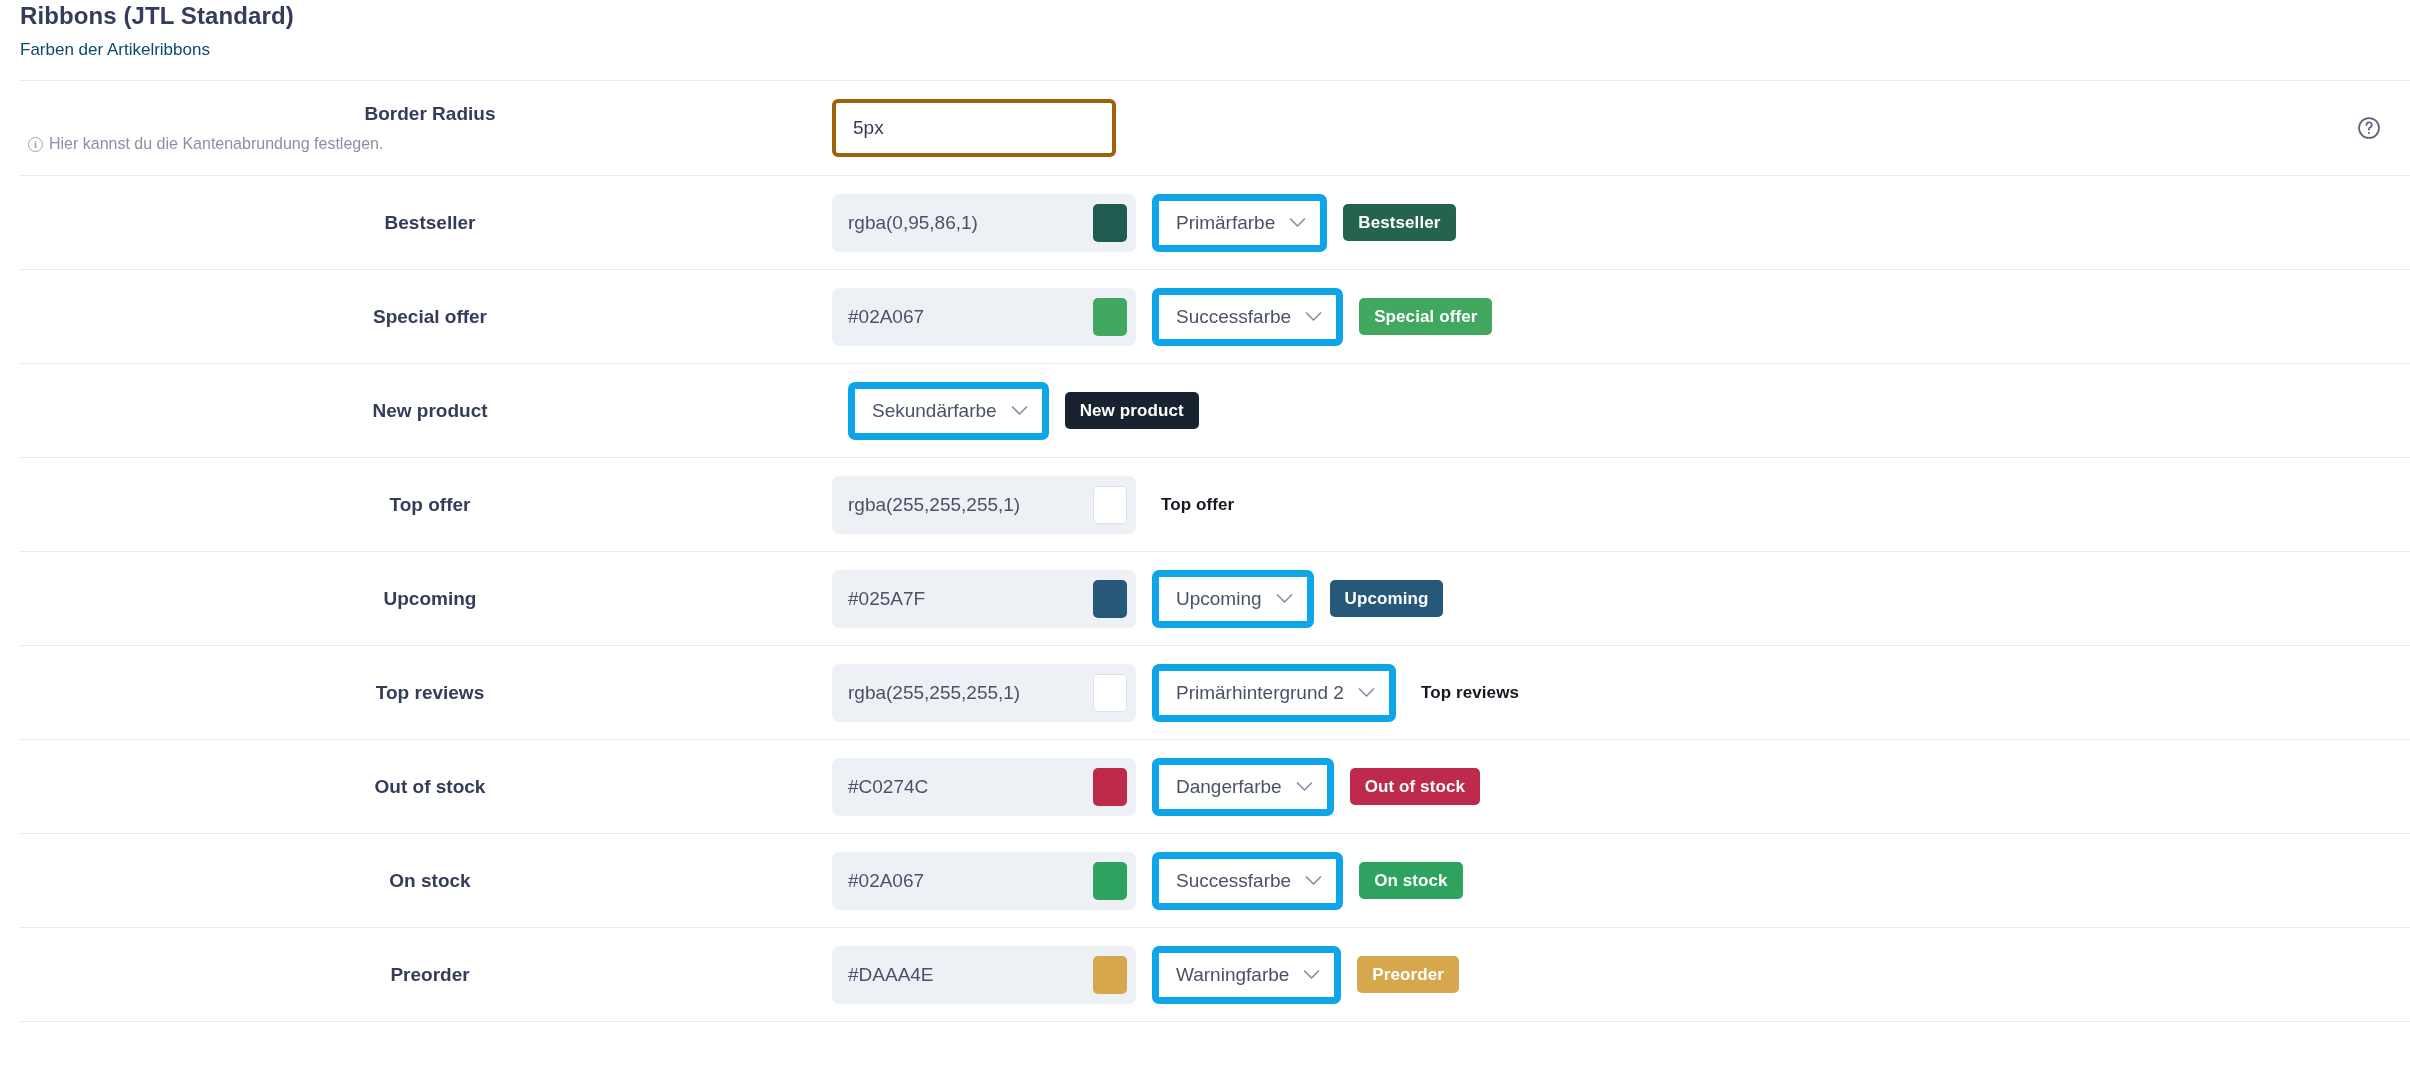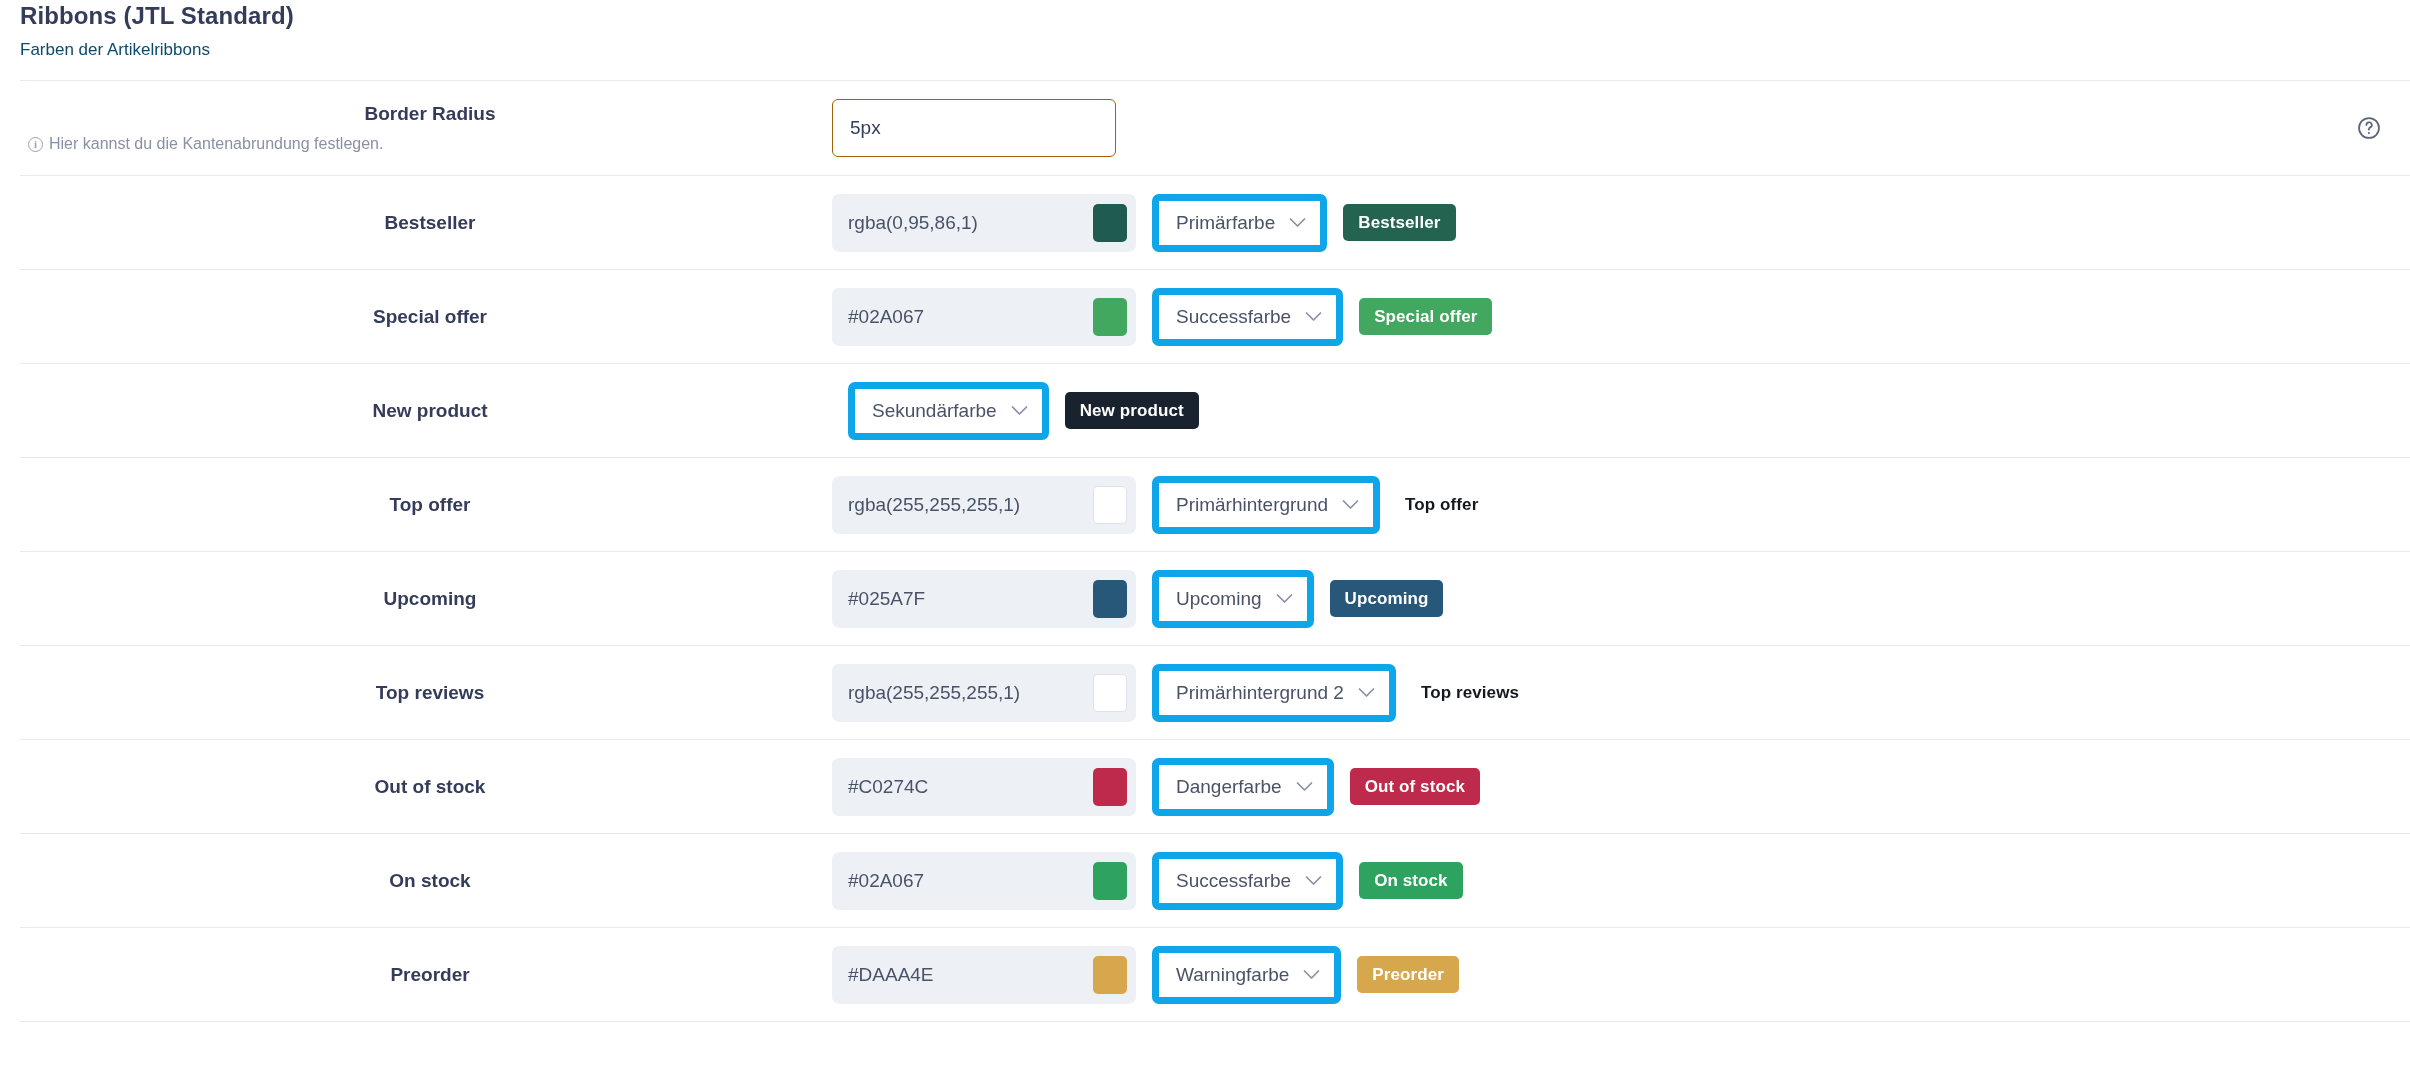--- a/index.html
+++ b/index.html
@@ -85,21 +85,21 @@
     color: #9CA2B5;
     line-height: 1;
     font-family: "Liberation Serif", serif;
     flex: 0 0 auto;
   }
 
   
   .text-input {
     width: 284px;
     height: 58px;
-    border: 1px solid #a16207;
+    border: 4px solid #a16207;
     border-radius: 6px;
     background: #fff;
     display: flex;
     align-items: center;
     padding: 0 17px;
     font-size: 19px;
     color: #353C5A;
   }
 
   
@@ -271,28 +271,20 @@
   </div>
 <div class="divider"></div>
   <div class="row">
     <div class="row-label-wrap">
       <div class="row-label">Top offer</div>
     </div>
     <div class="color-field">
       <span class="color-value">rgba(255,255,255,1)</span>
       <span class="swatch bordered" style="background: rgb(255, 255, 255);"></span>
     </div>
-    <div class="select">
-      <span class="select-label">Primärhintergrund</span>
-      <span class="chev">
-        <svg width="17" height="11" viewBox="0 0 17 11" fill="none" stroke="#8A90A5" stroke-width="1.7" stroke-linecap="round" stroke-linejoin="round">
-              <path d="M1.5 2 8.5 9 15.5 2"></path>
-            </svg>
-      </span>
-    </div>
     <div class="ribbon plain" style="color: rgb(20, 24, 31);">Top offer</div>
   </div>
 <div class="divider"></div>
   <div class="row">
     <div class="row-label-wrap">
       <div class="row-label">Upcoming</div>
     </div>
     <div class="color-field">
       <span class="color-value">#025A7F</span>
       <span class="swatch" style="background: rgb(39, 88, 122);"></span>

